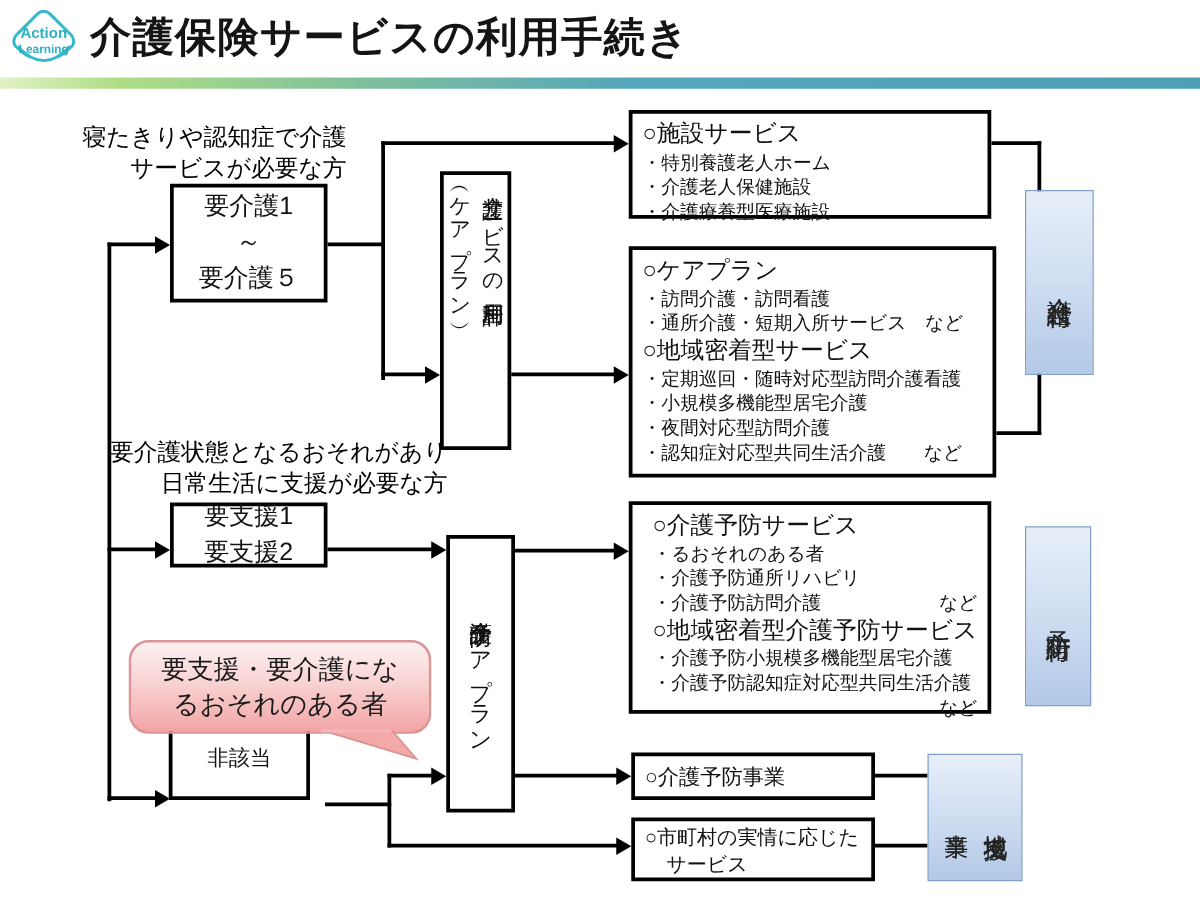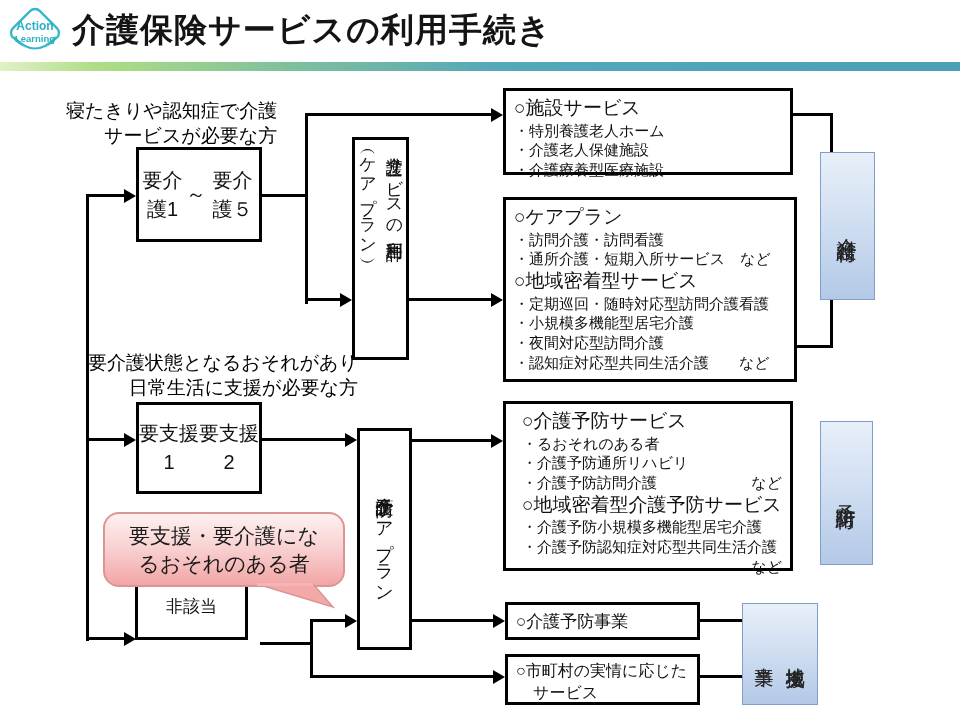--- a/index.html
+++ b/index.html
@@ -9,21 +9,21 @@
   }
   
   .title{position:absolute;left:72px;top:8px;font-size:33px;font-weight:bold;color:#141414;letter-spacing:1px;white-space:nowrap;}
   .accentbar{position:absolute;left:0;top:62px;width:960px;height:9px;
     background:linear-gradient(90deg,#e2f1c6 0%,#aede84 10%,#7fc09c 30%,#55a7ba 52%,#4d9fb6 100%);}
   .logo{position:absolute;left:4px;top:2px;}
   
   .note{position:absolute;font-size:19px;line-height:1.32;color:#000;white-space:nowrap;text-align:right;}
   
   .box{position:absolute;background:#fff;border:3px solid #000;box-sizing:border-box;}
-  .cbox{display:flex;flex-direction:row;align-items:center;justify-content:center;text-align:center;}
+  .cbox{display:flex;flex-direction:column;align-items:center;justify-content:center;text-align:center;}
   .stack{font-size:20px;line-height:1.45;}
   .svcbox{padding:5px 8px;}
   .svc-h{font-size:19px;line-height:1.3;white-space:nowrap;}
   .svc-i{font-size:15px;line-height:1.31;white-space:nowrap;}
   .svc-row{display:flex;justify-content:space-between;}
   .svc-right{text-align:right;}
   
   .vwrap{display:flex;align-items:center;justify-content:center;}
   .vtext{writing-mode:vertical-rl;text-orientation:mixed;}
   
@@ -102,21 +102,21 @@
 
   <div class="hline" style="left:700px;top:619px;width:42px;"></div>
   <div class="hline" style="left:700px;top:675px;width:42px;"></div>
 
   <div class="box cbox stack" style="left:136px;top:147px;width:126px;height:95px;">
     <div>要介護1</div>
     <div>～</div>
     <div>要介護５</div>
   </div>
 
-  <div class="box cbox stack" style="left:136px;top:402px;width:126px;height:92px;text-align:center;">
+  <div class="box cbox stack" style="left:136px;top:402px;width:126px;height:52px;text-align:center;">
     <div>要支援1</div>
     <div>要支援2</div>
   </div>
 
   <div class="box cbox" style="left:135px;top:572px;width:113px;height:68px;font-size:17px;">
     <div>非該当</div>
   </div>
 
   <div class="box vwrap" style="left:352px;top:137px;width:57px;height:223px;">
     <div class="vtext" style="font-size:17px;letter-spacing:1px;line-height:1.55;height:210px;">

